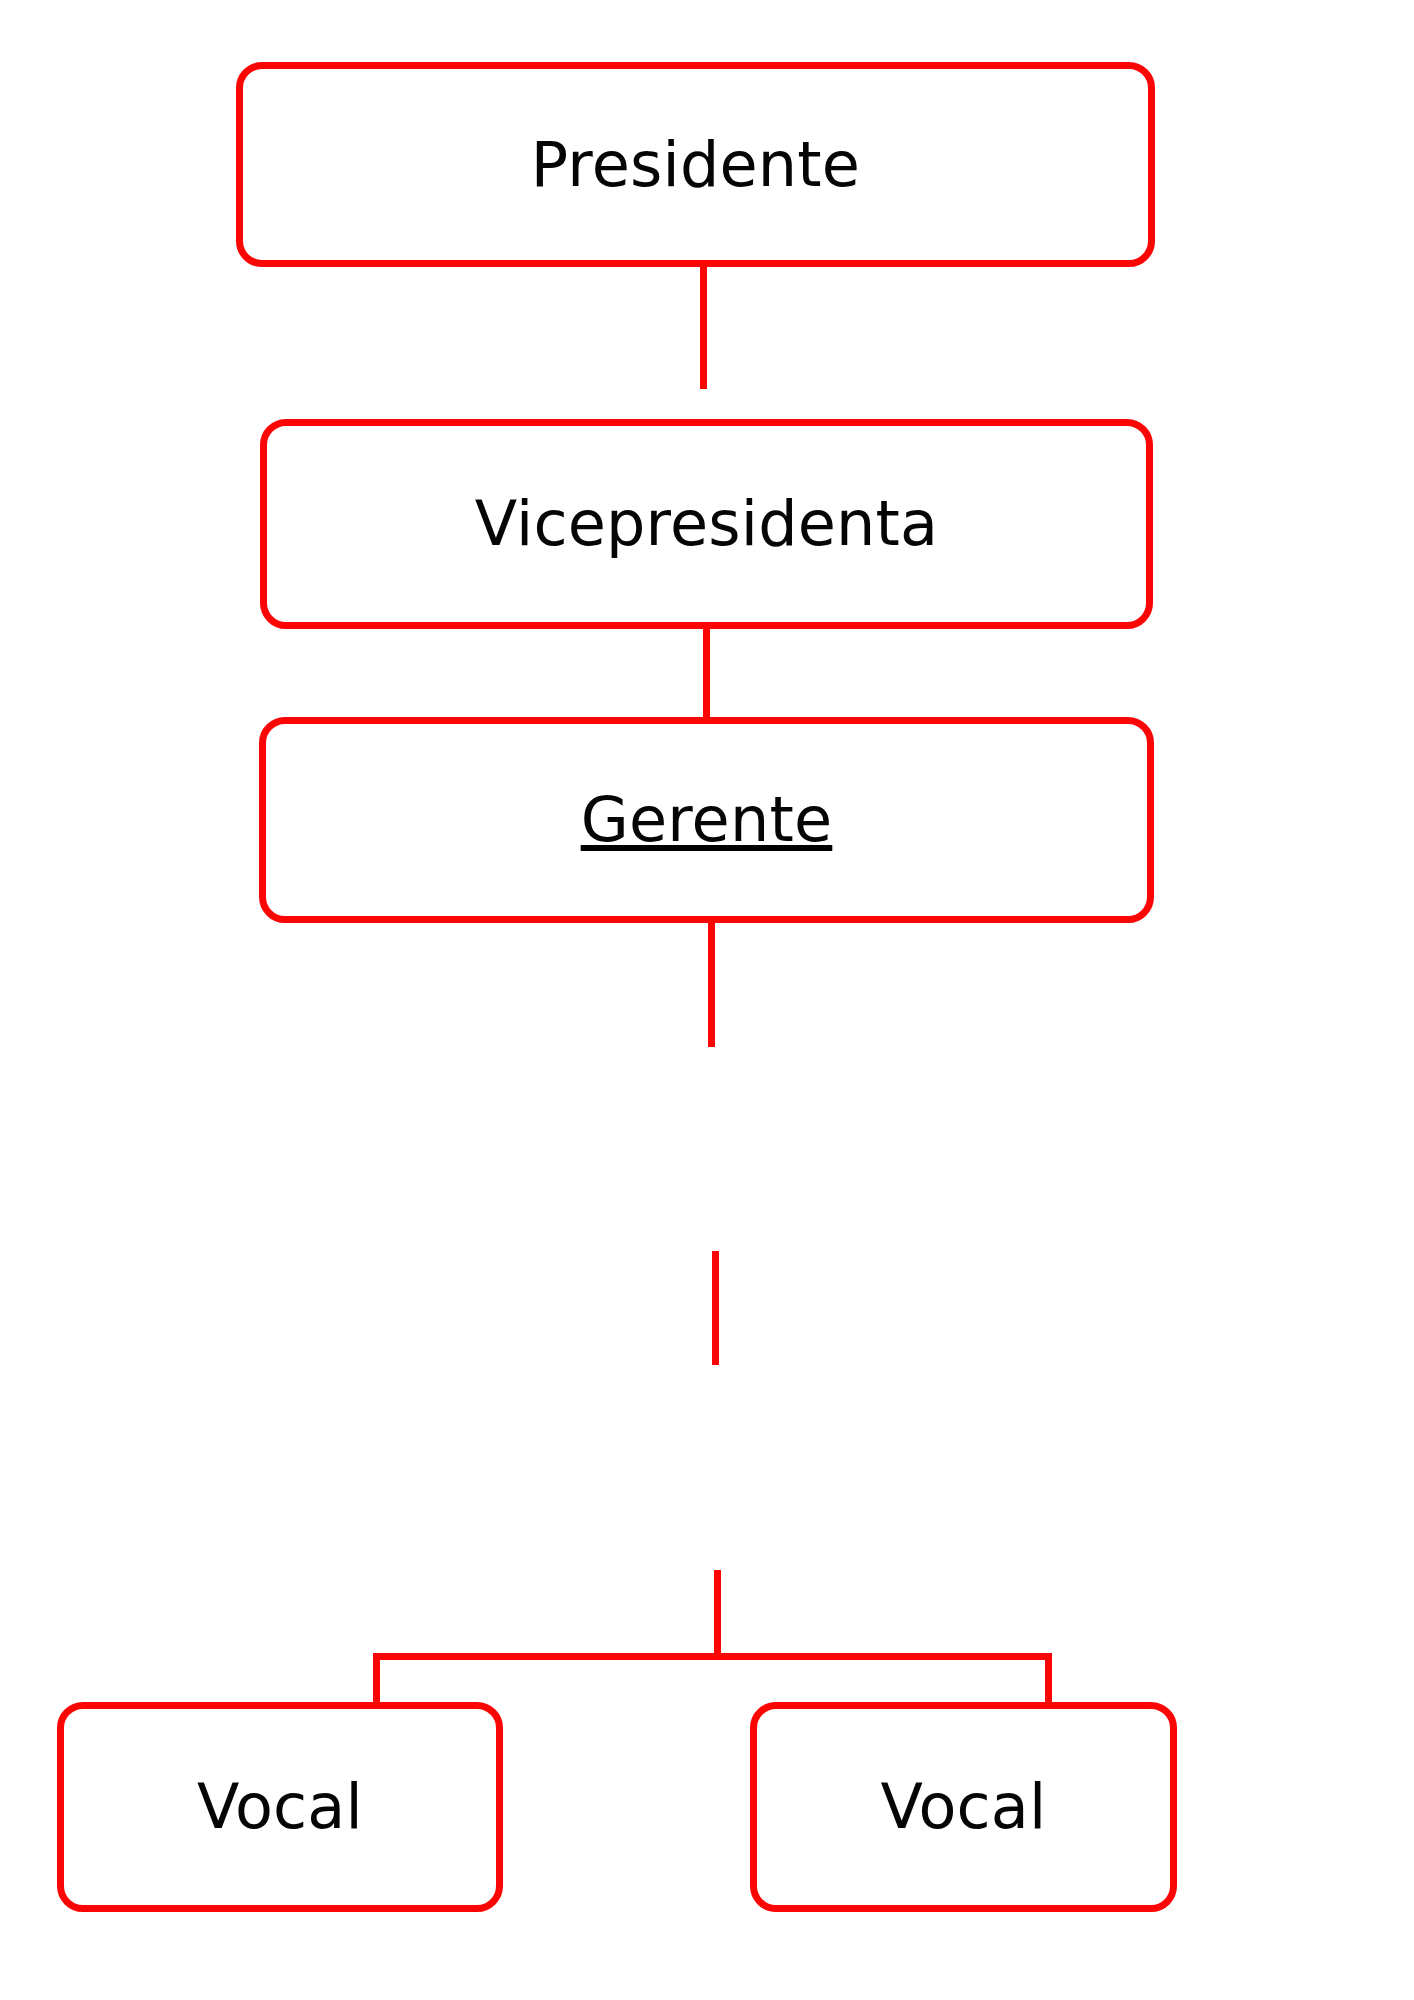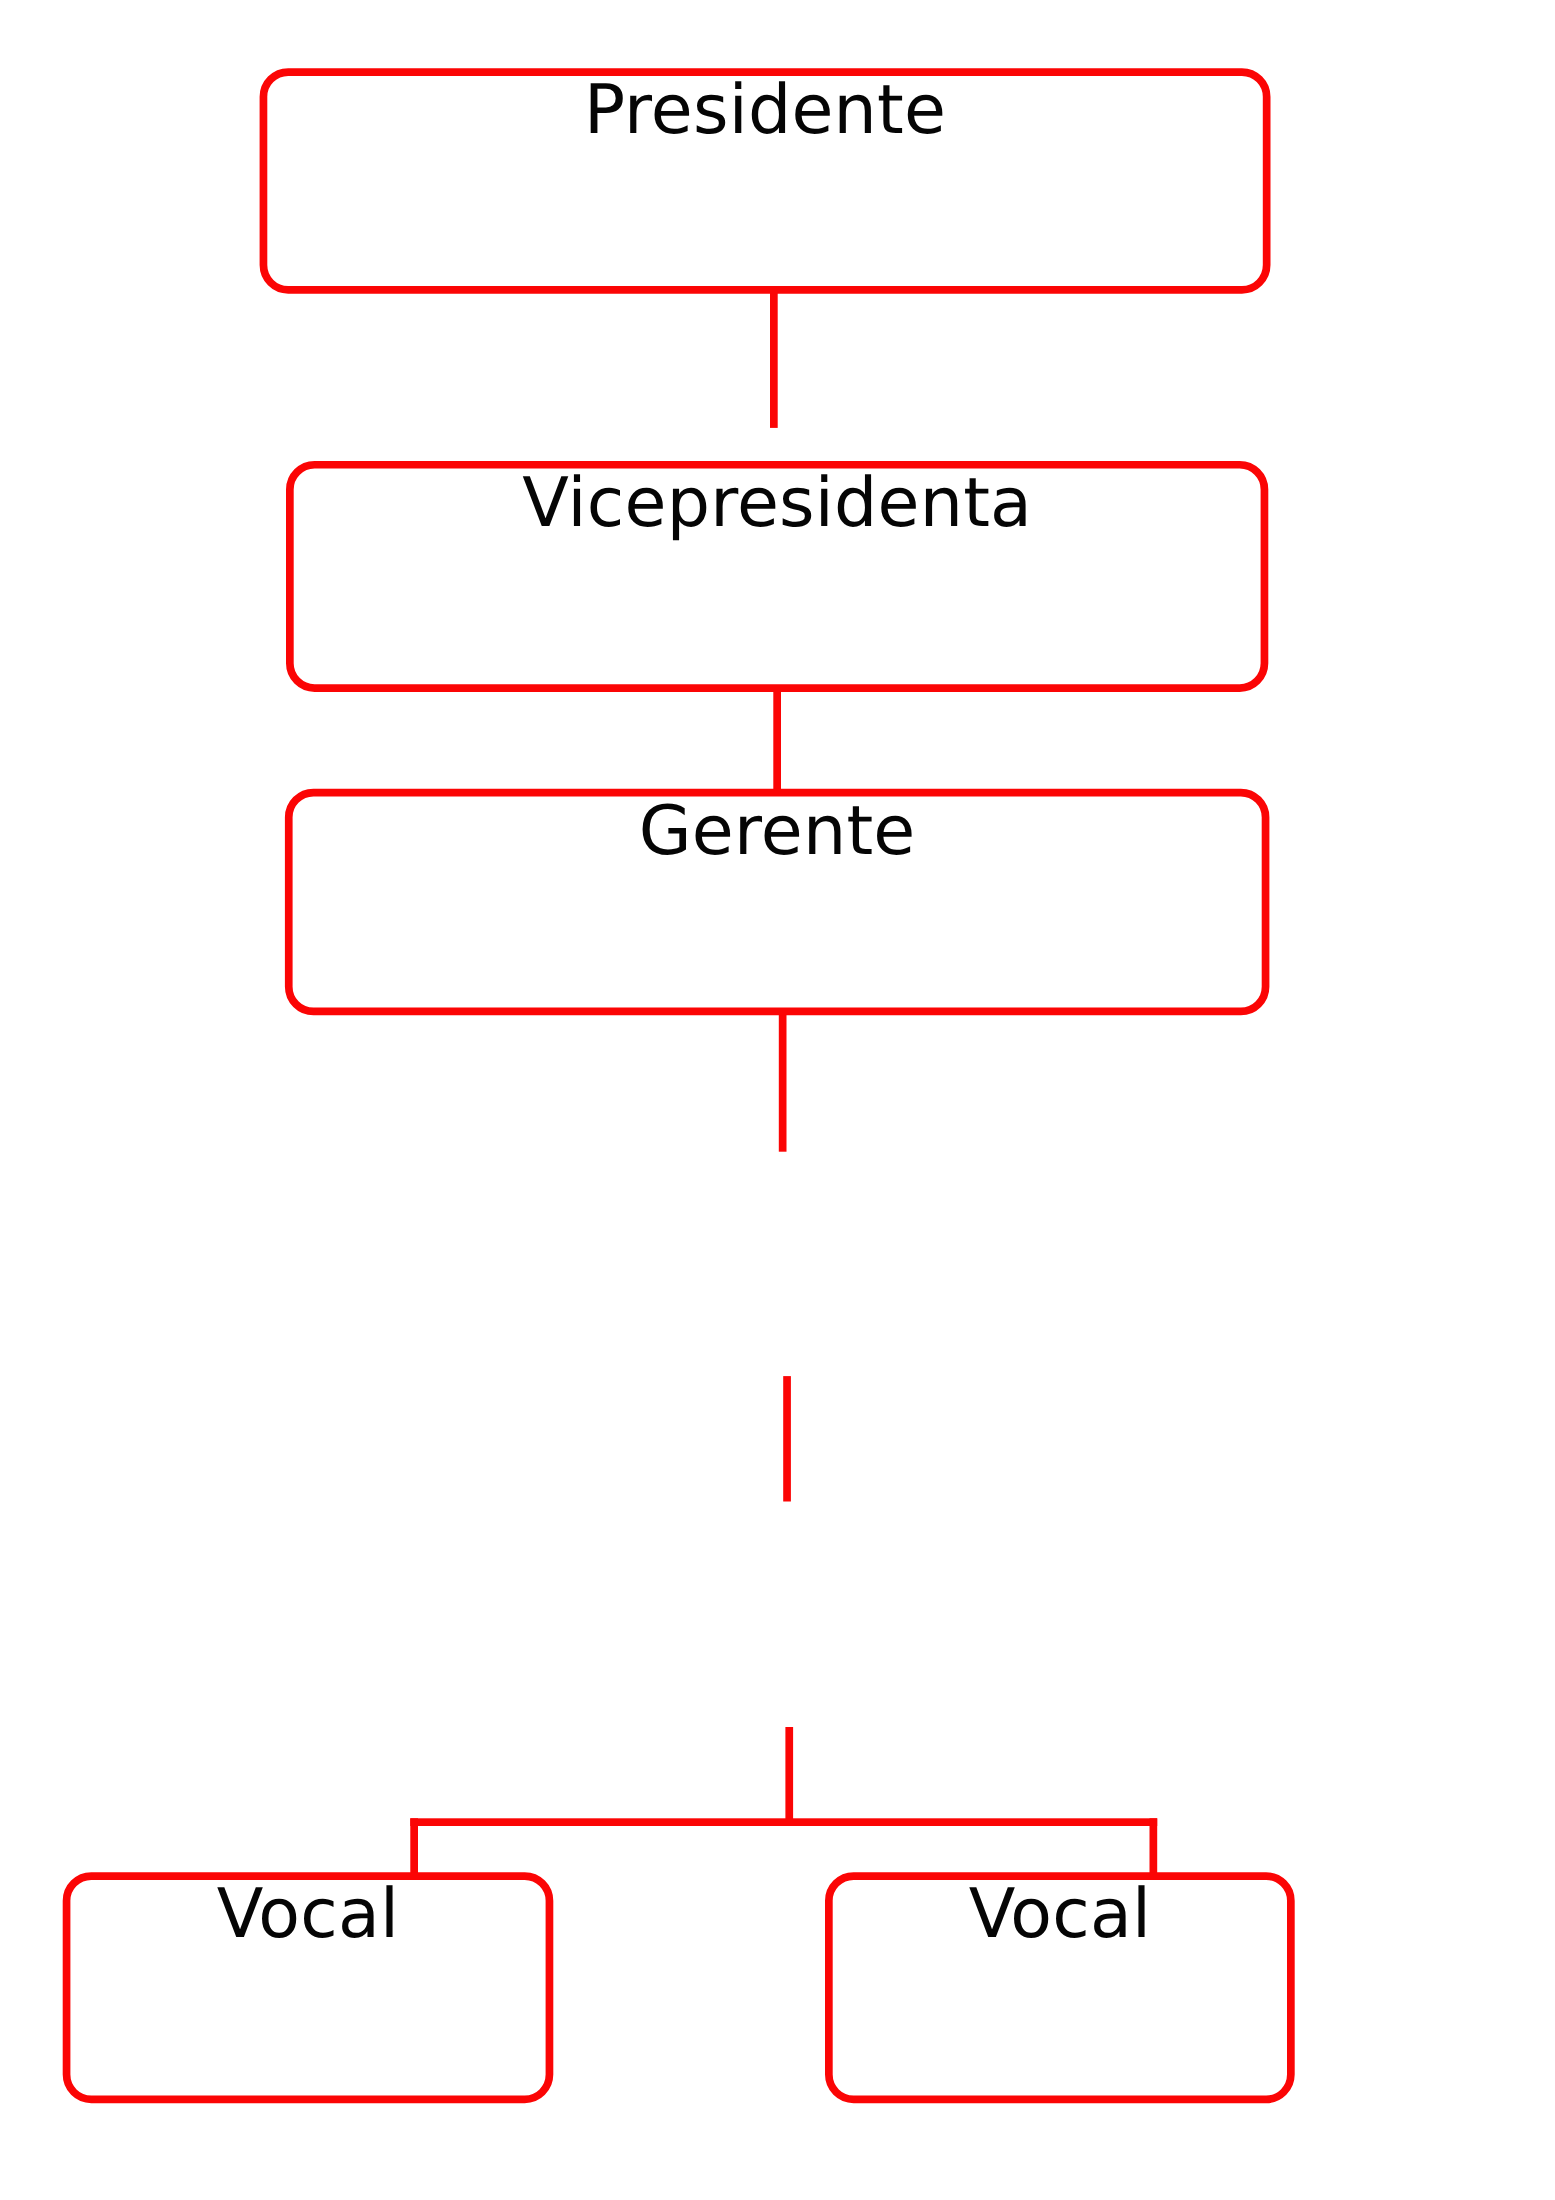--- a/index.html
+++ b/index.html
@@ -21,21 +21,21 @@
     width: 1414px;
     height: 2000px;
   }
   .node {
     position: absolute;
     box-sizing: border-box;
     background: #ffffff;
     border: 7px solid #fb0505;
     border-radius: 26px;
     display: flex;
-    align-items: flex-start;
+    align-items: center;
     justify-content: center;
     z-index: 2;
   }
   .node-label {
     color: #050505;
     font-size: 62px;
     font-weight: 400;
     letter-spacing: 0.2px;
     line-height: 1;
     white-space: nowrap;
@@ -70,21 +70,21 @@
   <div class="connector conn-v" style="left:1045px; top:1653px; height:52px;"></div>
 
   <div class="node" style="left:236px; top:62px; width:919px; height:205px;">
     <span class="node-label">Presidente</span>
   </div>
 
   <div class="node" style="left:260px; top:387px; width:893px; height:210px;margin-top:32px;">
     <span class="node-label">Vicepresidenta</span>
   </div>
 
-  <div class="node" style="left:259px; top:717px; width:895px; height:206px;">
+  <div class="node" style="left:259px; top:717px; width:895px; height:206px;text-decoration:underline;">
     <span class="node-label">Gerente</span>
   </div>
 
 
 
   <div class="node" style="left:57px; top:1702px; width:446px; height:210px;">
     <span class="node-label">Vocal</span>
   </div>
 
   <div class="node" style="left:750px; top:1702px; width:427px; height:210px;">

